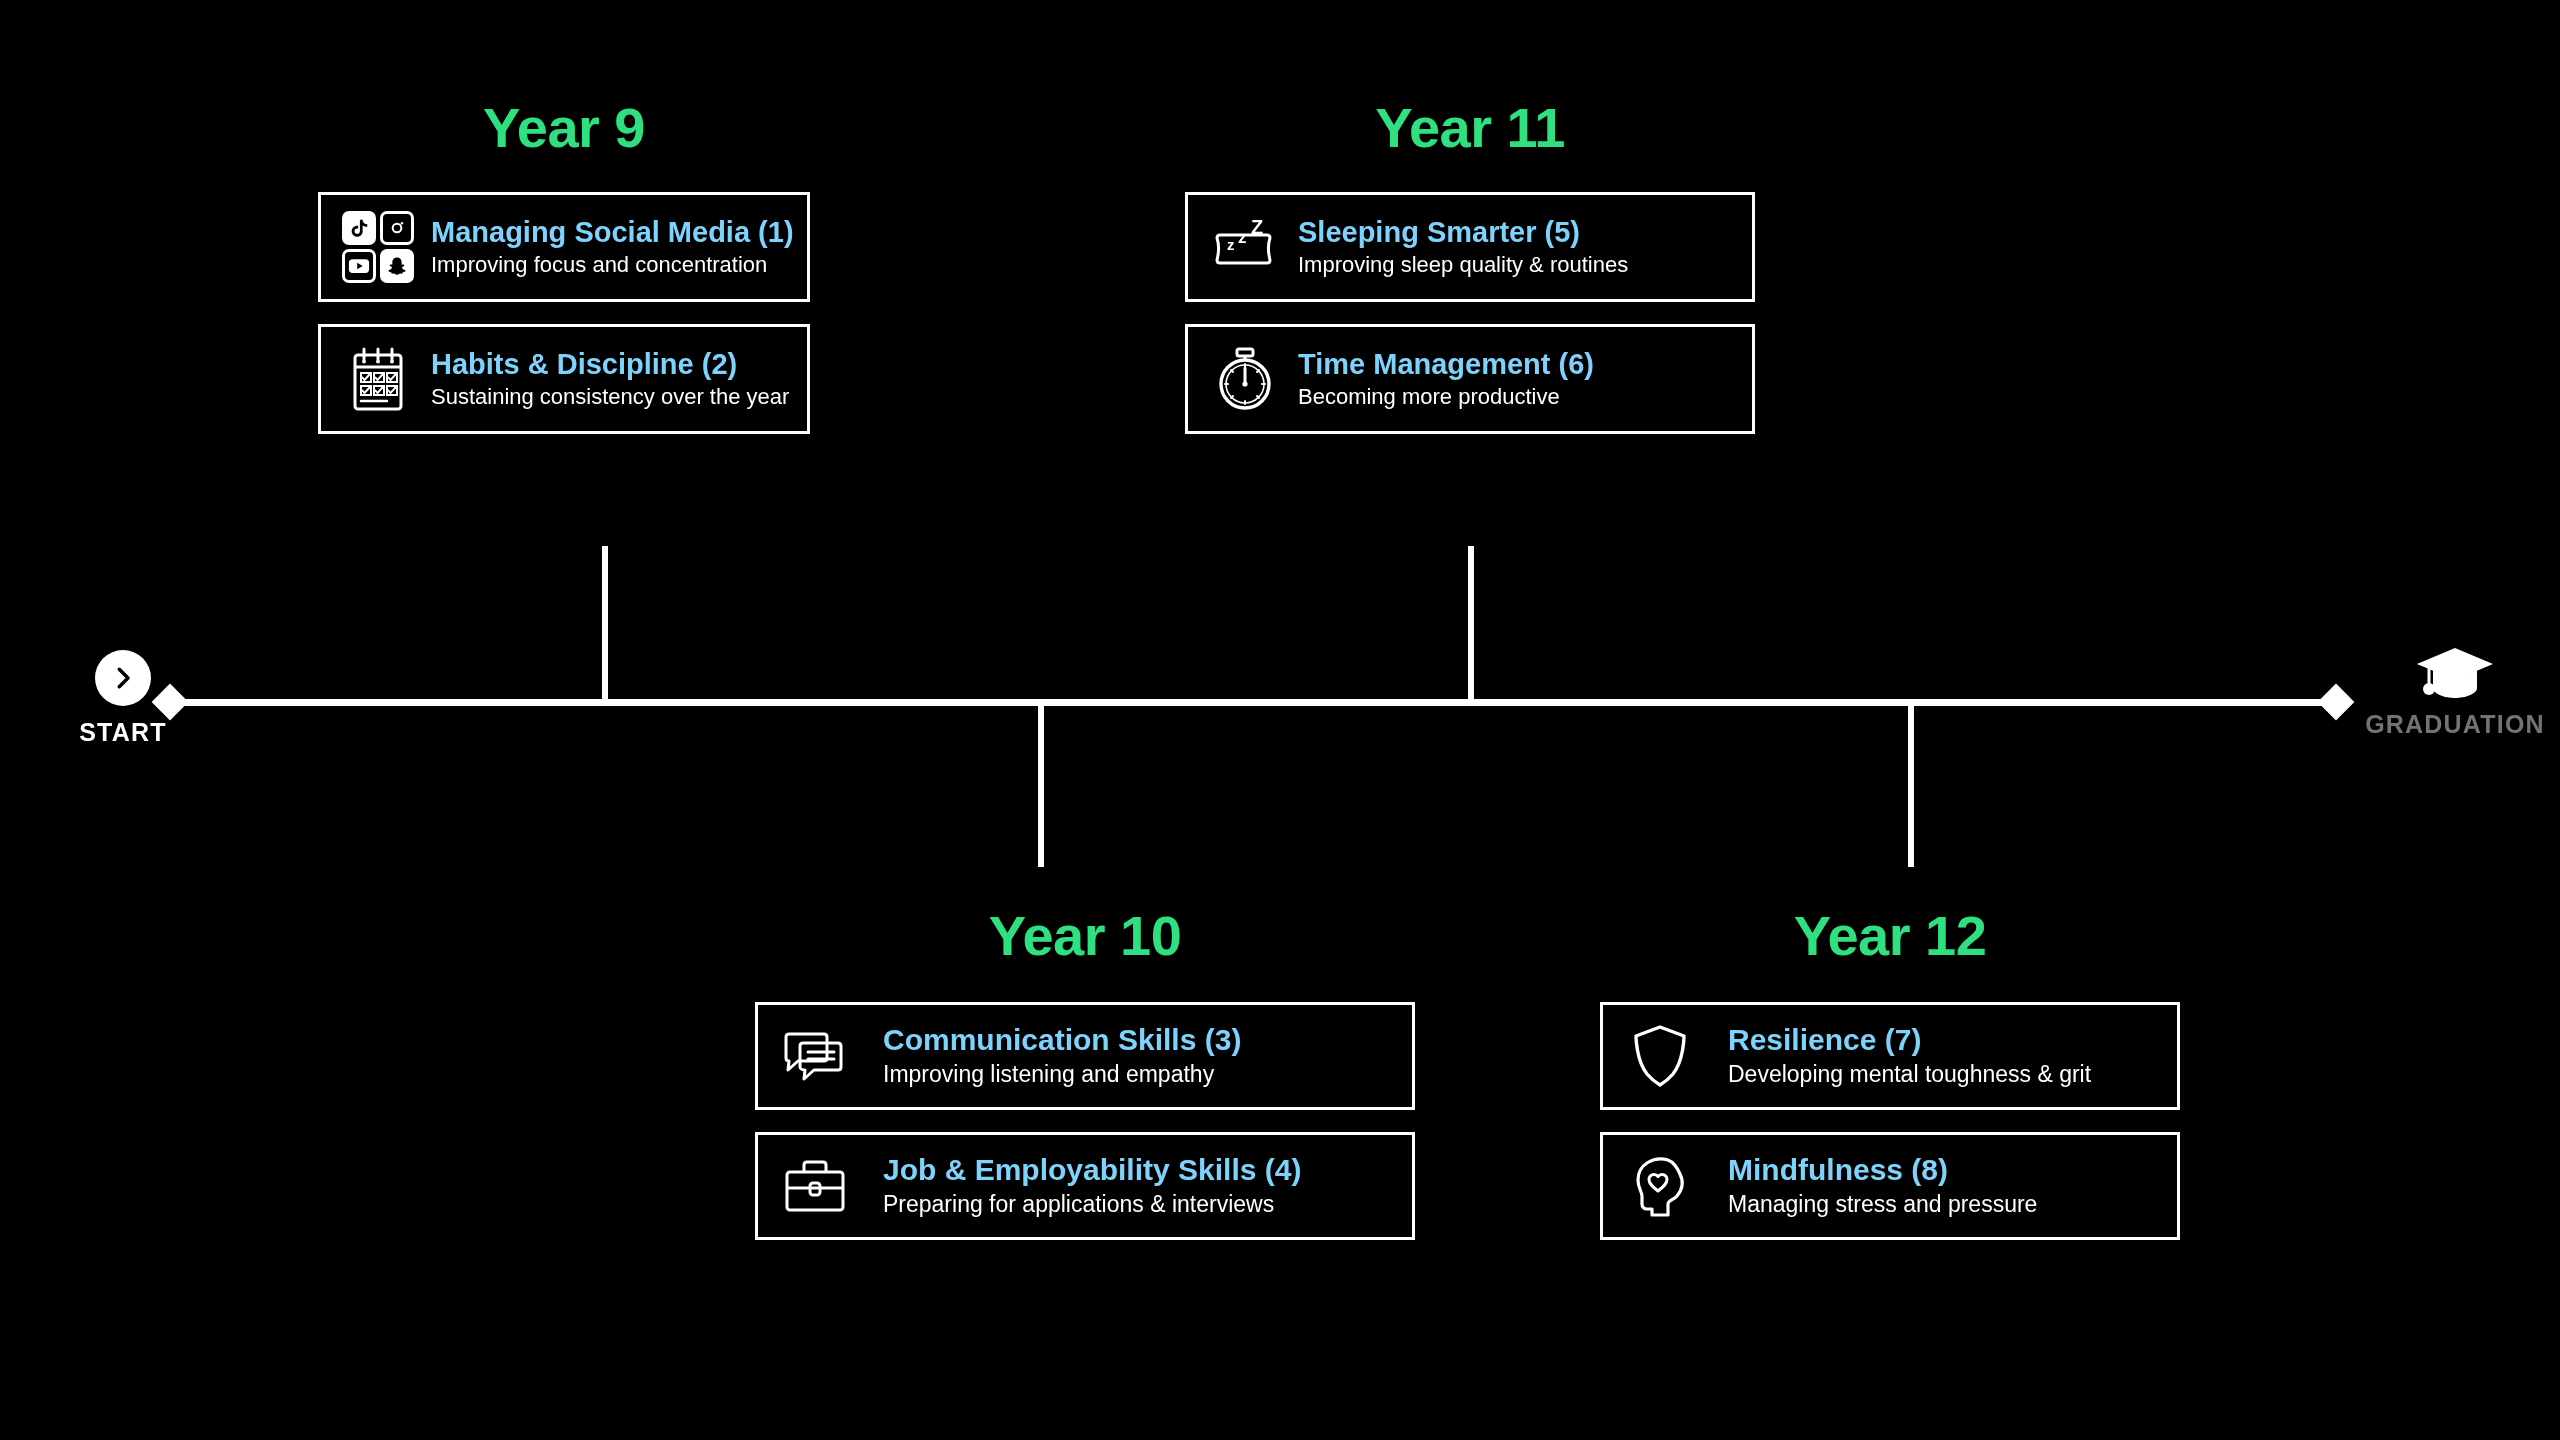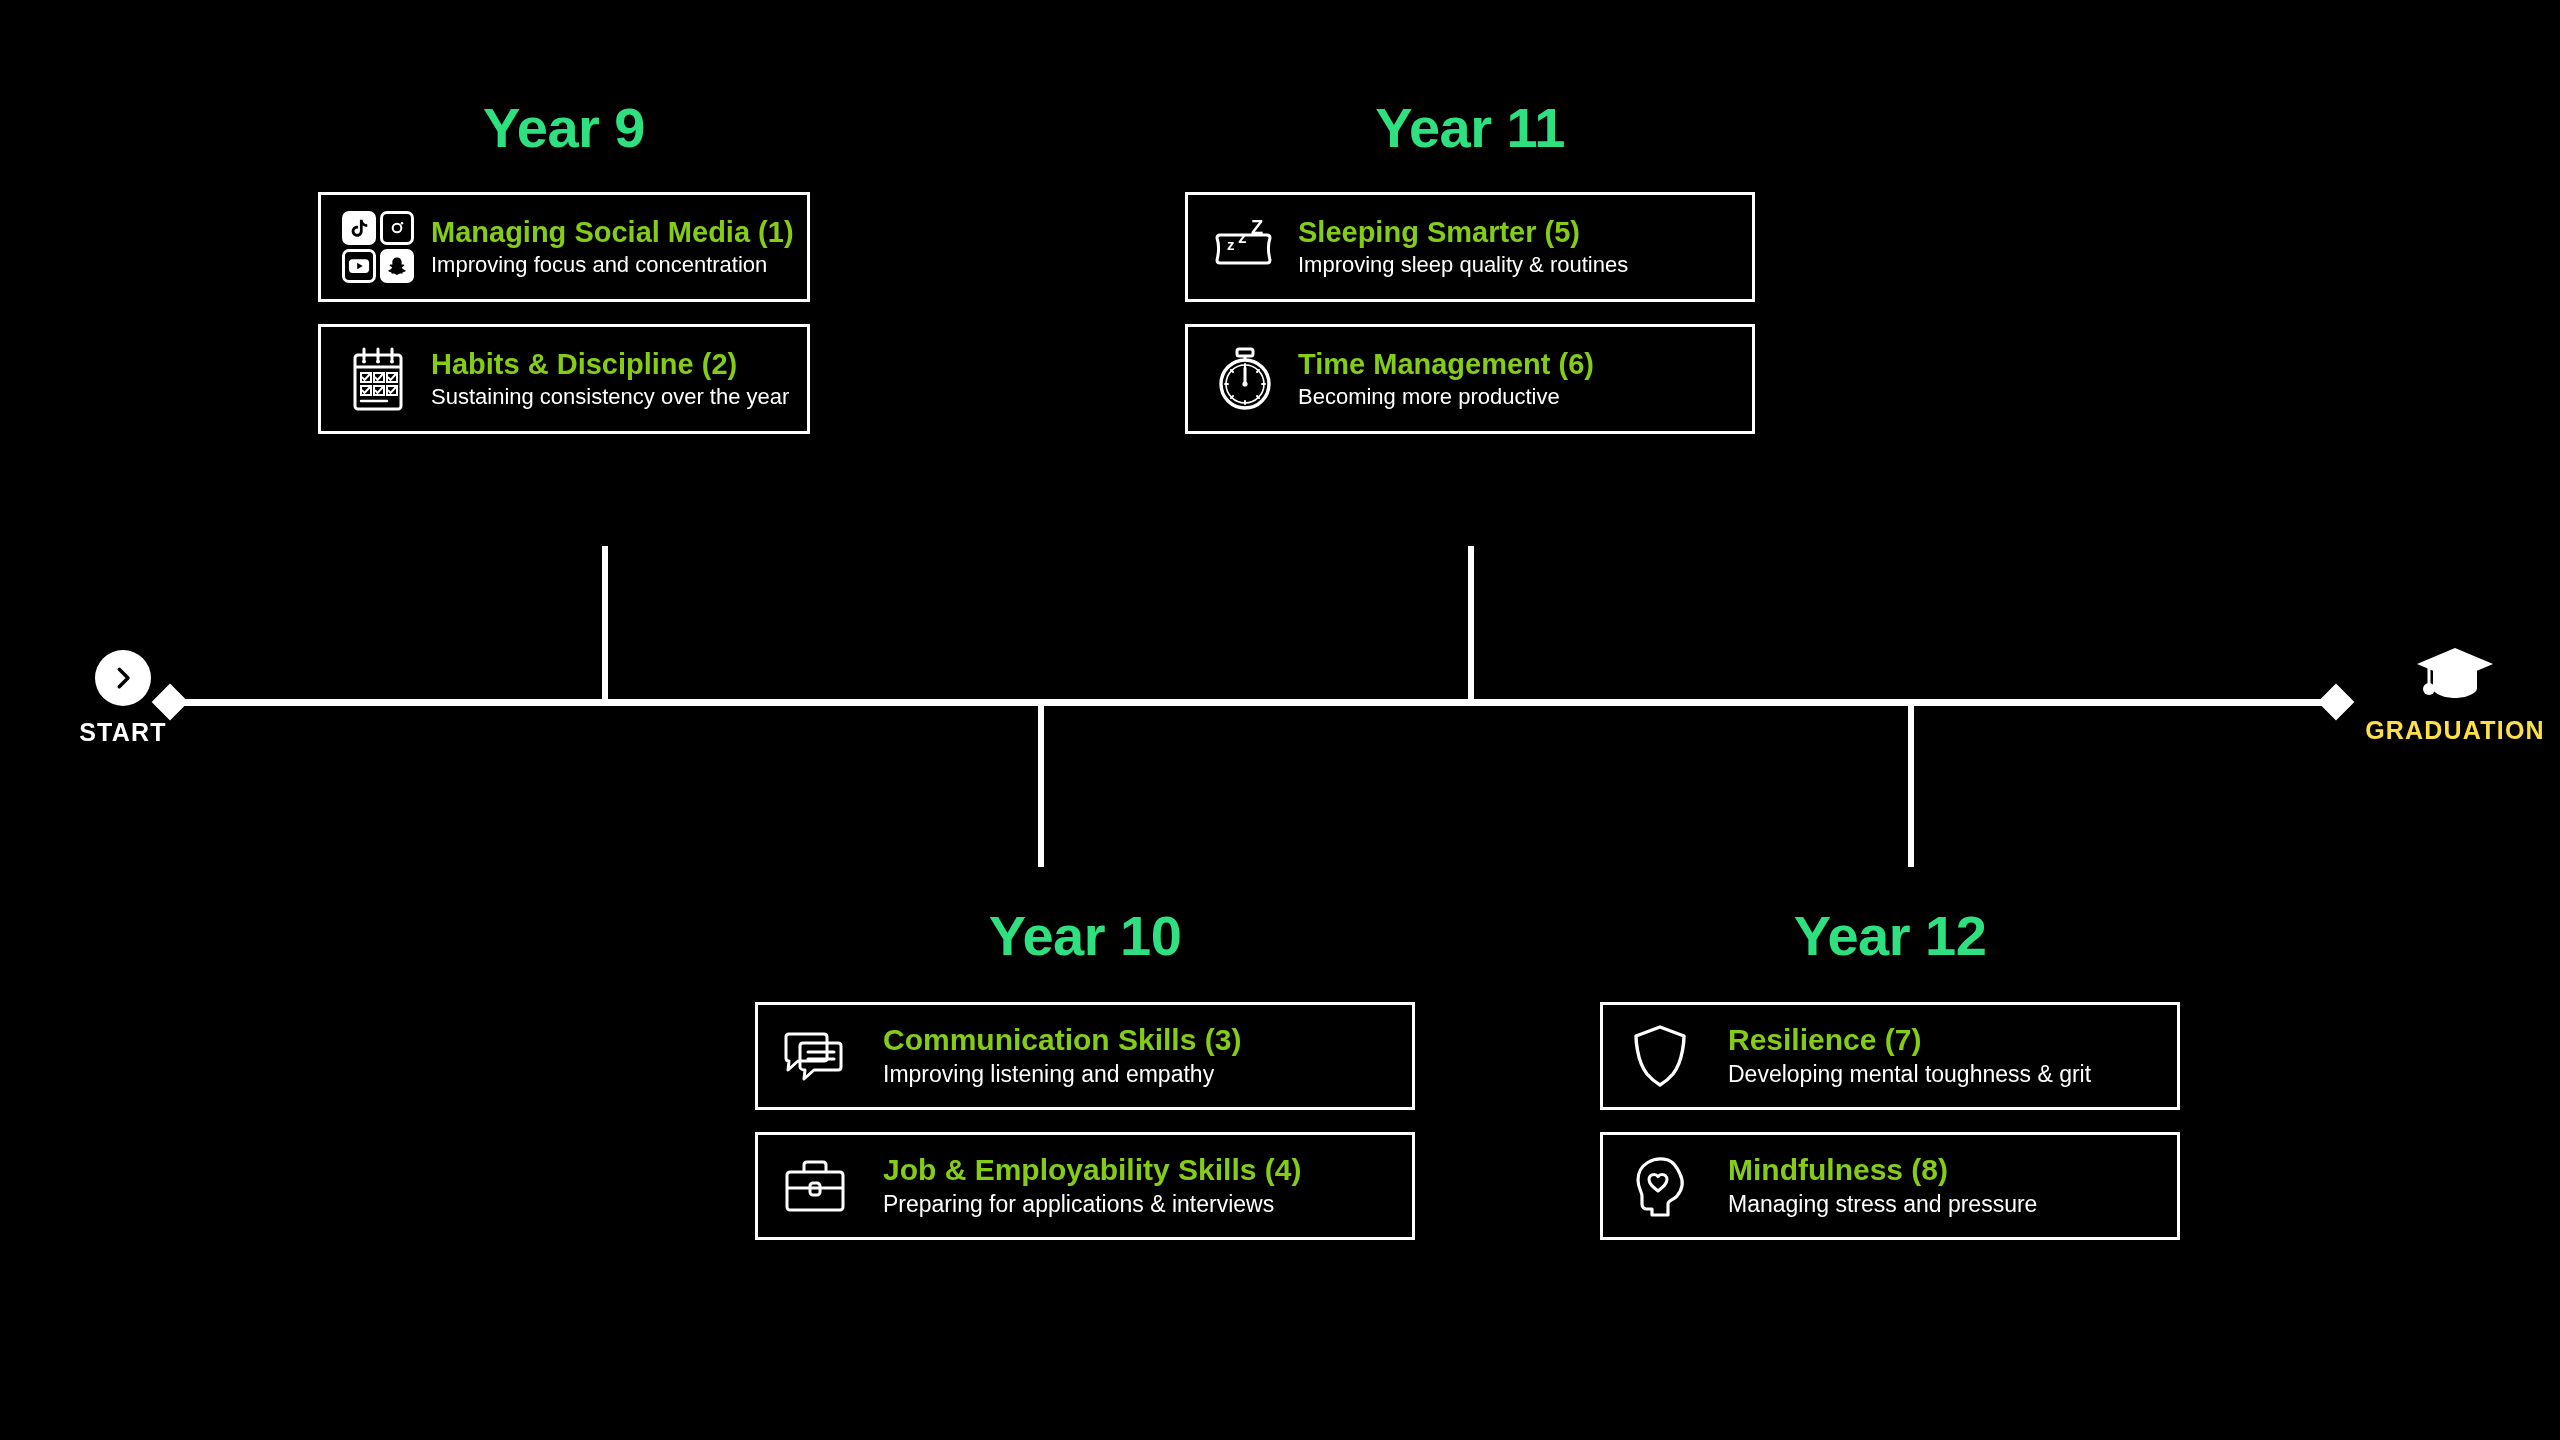--- a/index.html
+++ b/index.html
@@ -31,21 +31,21 @@
   .start-circle svg{display:block;}
   .start-label{
     margin-top:12px;color:#fff;font-size:25px;font-weight:700;
     letter-spacing:1.2px;text-align:center;
   }
 
   
   .grad-marker{position:absolute;left:2355px;top:642px;width:200px;text-align:center;}
   .grad-cap{height:62px;display:flex;align-items:center;justify-content:center;}
   .grad-label{
-    margin-top:12px;color:#fde047;font-size:25px;font-weight:700;
+    margin-top:6px;color:#737373;font-size:25px;font-weight:700;
     letter-spacing:1.2px;white-space:nowrap;
   }
 
   
   .connector{position:absolute;width:6px;background:#fff;}
 
   
   .year-group{position:absolute;}
   .year-title{
     color:#2EE07F;font-size:56px;font-weight:700;text-align:center;
@@ -60,21 +60,21 @@
     box-sizing:border-box;
   }
   .card-icon{
     flex:0 0 auto;width:84px;height:84px;
     display:flex;align-items:center;justify-content:center;
     margin-right:14px;
   }
   .card-icon svg{display:block;}
   .card-text{display:flex;flex-direction:column;justify-content:center;}
   .card-title{
-    color:#84cc16;font-weight:700;line-height:1.15;white-space:nowrap;
+    color:#7dd3fc;font-weight:700;line-height:1.15;white-space:nowrap;
   }
   .card-sub{
     color:#fff;font-weight:400;line-height:1.2;white-space:nowrap;margin-top:3px;
   }
 
   
   .top .year-title{margin-bottom:36px;}
   .top .card{height:110px;}
   .top .card + .card{margin-top:22px;}
   .top .card-title{font-size:29px;}

